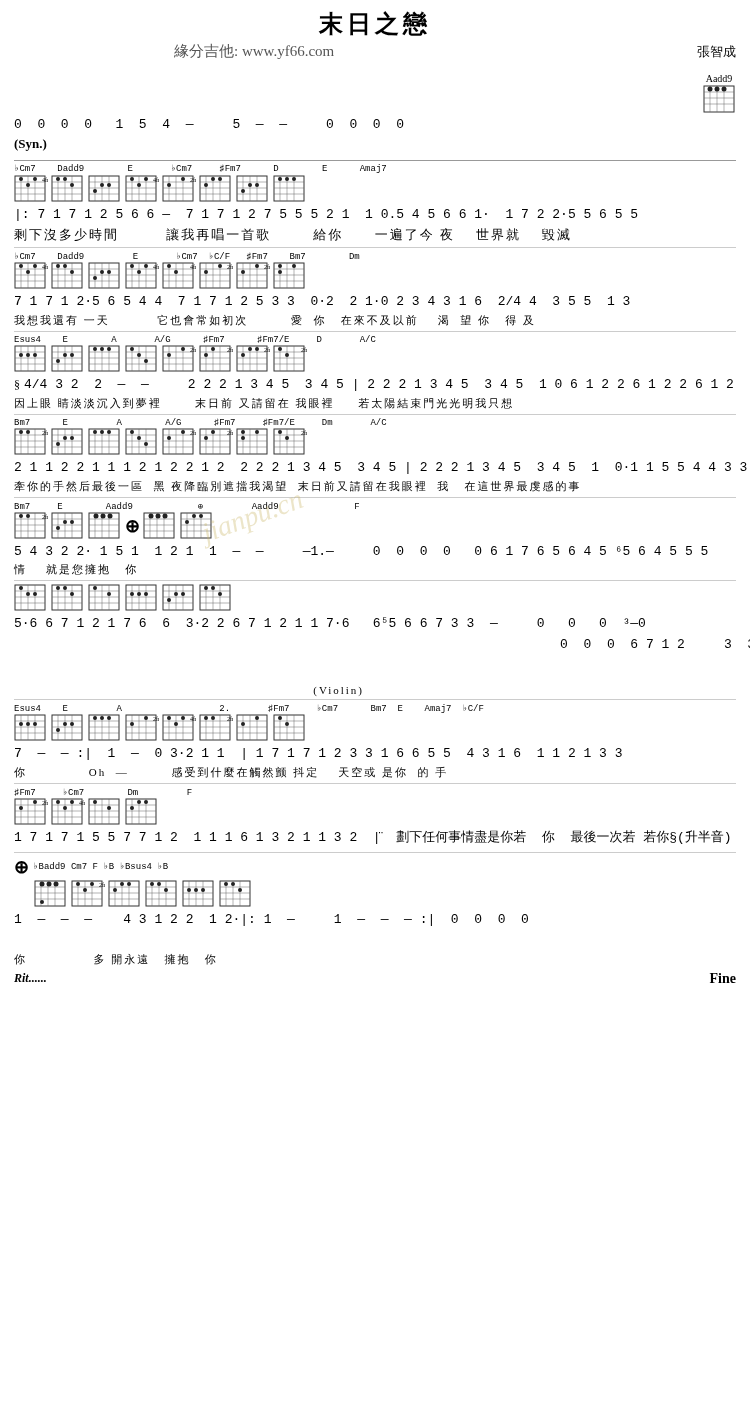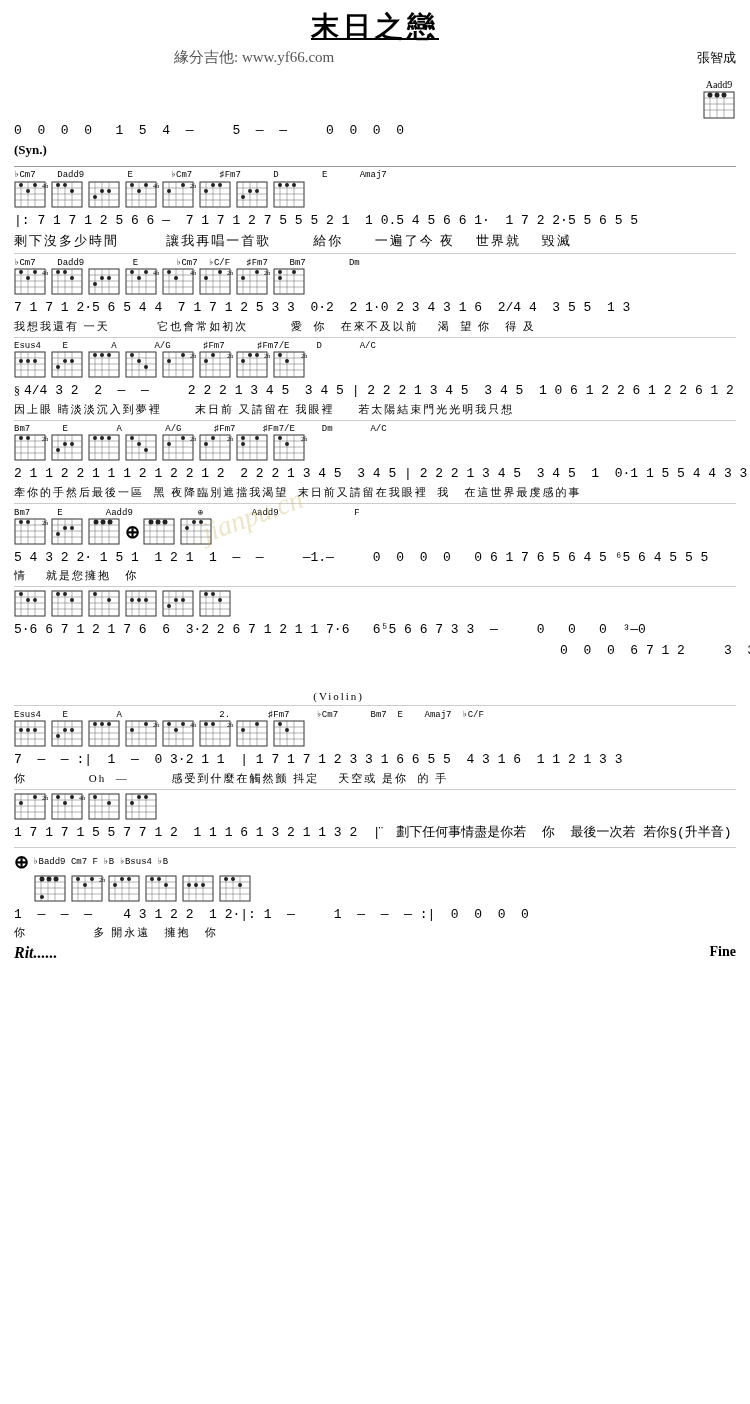--- a/index.html
+++ b/index.html
@@ -7,24 +7,23 @@
       width: 750px;
       min-height: 1404px;
       background: #fff;
       font-family: 'SimSun', 'Song', serif;
       font-size: 13px;
       color: #000;
       position: relative;
       overflow-x: hidden;
     }
     .main-title {
-      font-size: 28px;
+      font-size: 24px;
       font-weight: bold;
       letter-spacing: 4px;
-      text-decoration: underline;
     }
     .watermark {
       position: absolute;
       color: rgba(200,180,100,0.35);
       font-size: 28px;
       font-style: italic;
       transform: rotate(-20deg);
       pointer-events: none;
       z-index: 10;
       white-space: nowrap;
@@ -756,20 +755,21 @@
         <line x1="21" y1="1" x2="21" y2="26" stroke="#666" stroke-width="0.5"></line>
         <circle cx="7" cy="4" r="2" fill="#222"></circle>
         <circle cx="14" cy="10" r="2" fill="#222"></circle>
       </svg>
   </div>
   <pre class="music">7  —  — :|  1  —  0 3·2 1 1  | 1 7 1 7 1 2 3 3 1 6 6 5 5  4 3 1 6  1 1 2 1 3 3</pre>
   <div style="font-size:11px; white-space:pre; letter-spacing:2px;">你             Oh  —         感受到什麼在觸然颤 抖定    天空或 是你  的 手</div>
 
   <hr style="border:none;border-top:1px solid #ccc;margin:3px 0;">
 
+  <div style="font-size:9px; font-family:'Courier New',monospace; white-space:pre;">♯Fm7     ♭Cm7        Dm         F</div>
   <div style="display:flex; gap:3px; margin-bottom:2px; align-items:flex-end;">
     <svg width="34" height="28">
         <rect x="1" y="1" width="30" height="25" fill="white" stroke="#333" stroke-width="1"></rect>
         <line x1="1" y1="7" x2="31" y2="7" stroke="#666" stroke-width="0.5"></line>
         <line x1="1" y1="13" x2="31" y2="13" stroke="#666" stroke-width="0.5"></line>
         <line x1="1" y1="19" x2="31" y2="19" stroke="#666" stroke-width="0.5"></line>
         <line x1="7" y1="1" x2="7" y2="26" stroke="#666" stroke-width="0.5"></line>
         <line x1="14" y1="1" x2="14" y2="26" stroke="#666" stroke-width="0.5"></line>
         <line x1="21" y1="1" x2="21" y2="26" stroke="#666" stroke-width="0.5"></line>
         <circle cx="7" cy="10" r="2" fill="#222"></circle>
@@ -891,22 +891,22 @@
         <line x1="1" y1="19" x2="31" y2="19" stroke="#666" stroke-width="0.5"></line>
         <line x1="7" y1="1" x2="7" y2="26" stroke="#666" stroke-width="0.5"></line>
         <line x1="14" y1="1" x2="14" y2="26" stroke="#666" stroke-width="0.5"></line>
         <line x1="21" y1="1" x2="21" y2="26" stroke="#666" stroke-width="0.5"></line>
         <circle cx="7" cy="4" r="2" fill="#222"></circle>
         <circle cx="14" cy="4" r="2" fill="#222"></circle>
         <circle cx="21" cy="10" r="2" fill="#222"></circle>
       </svg>
   </div>
   <pre class="music">1  —  —  —    4 3 1 2 2  1 2·|: 1  —     1  —  —  — :|  0  0  0  0</pre>
-  <div style="font-size:11px; white-space:pre; letter-spacing:2px;">你              多 開永遠   擁抱   你</div>
+  <div style="font-size:11px; white-space:pre; letter-spacing:2px;margin-top:22px;">你              多 開永遠   擁抱   你</div>
 
   <div style="display:flex; justify-content:space-between; margin-top:4px;">
-    <span style="font-size:16px;font-weight:bold;font-style:italic;font-family:Liberation Serif, serif;">Rit......</span>
+    <span style="font-size:12px;font-weight:bold;font-style:italic;font-family:Liberation Serif, serif;">Rit......</span>
     <span style="font-size:14px;font-weight:bold;">Fine</span>
   </div>
 
   <div class="watermark" style="top:500px; left:200px;">jianpu.cn</div>
 
 </div>
 
 </body></html>

